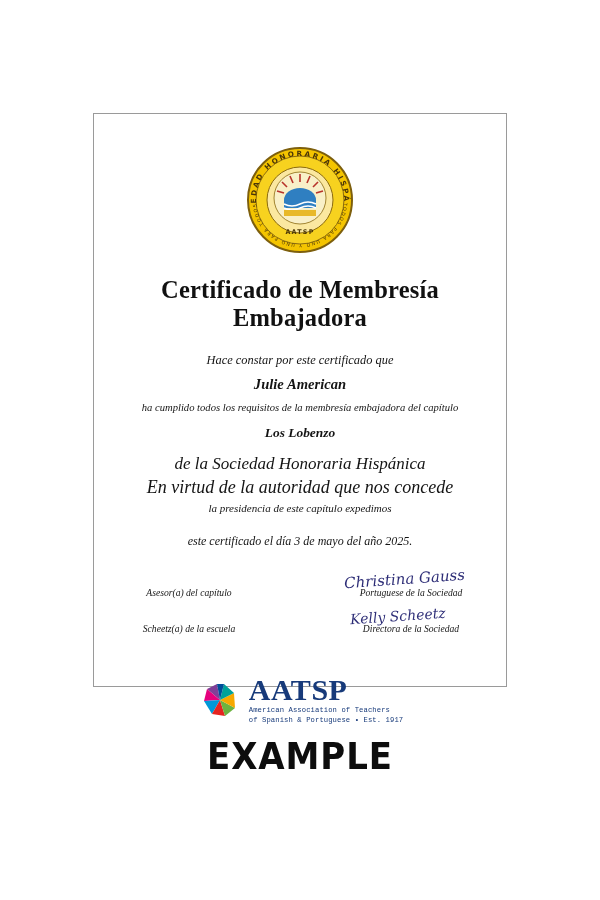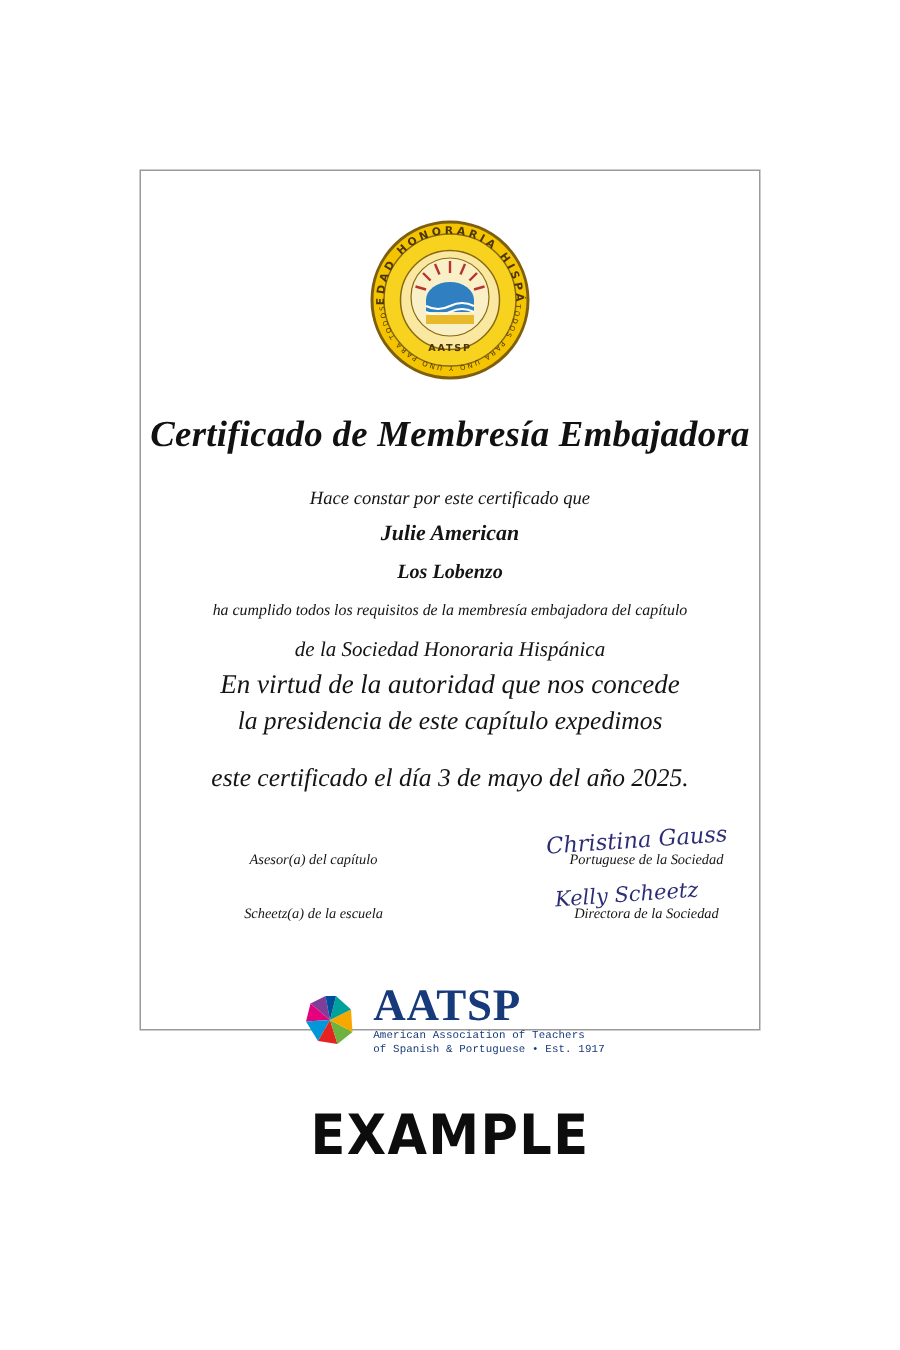--- a/index.html
+++ b/index.html
@@ -42,21 +42,20 @@
   }
   .seal {
     width: 108px;
     height: 108px;
     position: relative;
   }
 
   
   .cert-title {
     font-family: "Liberation Serif", serif;
-    font-style: italic;
     font-weight: bold;
     font-size: 24.5px;
     color: #111111;
     margin-top: 22px;
     letter-spacing: 0.2px;
   }
 
   .body-block {
     margin-top: 22px;
     color: #141414;
@@ -77,47 +76,47 @@
   .l-requirement {
     font-size: 10.6px;
     margin-bottom: 13px;
   }
   .l-chapter {
     font-size: 13.4px;
     font-weight: bold;
     margin-bottom: 14px;
   }
   .l-society {
-    font-size: 14px;
+    font-size: 17px;
     margin-bottom: 6px;
   }
   .l-authority {
     font-size: 18px;
     margin-bottom: 6px;
   }
   .l-presidency {
-    font-size: 17px;
+    font-size: 11px;
     margin-bottom: 20px;
   }
   .l-date {
-    font-size: 17px;
+    font-size: 12.0px;
     margin-bottom: 0;
   }
 
   
   .signatures {
     margin-top: 40px;
     position: relative;
     height: 70px;
   }
   .sig-row {
     position: absolute;
     width: 100%;
     display: flex;
-    justify-content: flex-end;
+    justify-content: center;
     gap: 72px;
   }
   .sig-row-1 { top: 0; }
   .sig-row-2 { top: 36px; }
 
   .sig-label {
     font-style: italic;
     font-size: 9.6px;
     color: #161616;
     width: 150px;
@@ -234,22 +233,22 @@
           <text x="54" y="88" font-family="DejaVu Sans, sans-serif" font-size="6.4" font-weight="bold" fill="#4a3608" text-anchor="middle" letter-spacing="1.2">AATSP</text>
         </svg>
       </div>
     </div>
 
     <div class="cert-title">Certificado de Membresía Embajadora</div>
 
     <div class="body-block">
       <div class="line l-statement">Hace constar por este certificado que</div>
       <div class="line l-name">Julie American</div>
+      <div class="line l-requirement">ha cumplido todos los requisitos de la membresía embajadora del capítulo</div>
       <div class="line l-chapter">Los Lobenzo</div>
-      <div class="line l-requirement">ha cumplido todos los requisitos de la membresía embajadora del capítulo</div>
       <div class="line l-society">de la Sociedad Honoraria Hispánica</div>
       <div class="line l-authority">En virtud de la autoridad que nos concede</div>
       <div class="line l-presidency">la presidencia de este capítulo expedimos</div>
       <div class="line l-date">este certificado el día 3 de mayo del año 2025.</div>
     </div>
 
     <div class="signatures">
       <div class="sig-row sig-row-1">
         <div class="sig-label left">Asesor(a) del capítulo</div>
         <div class="sig-label right">

